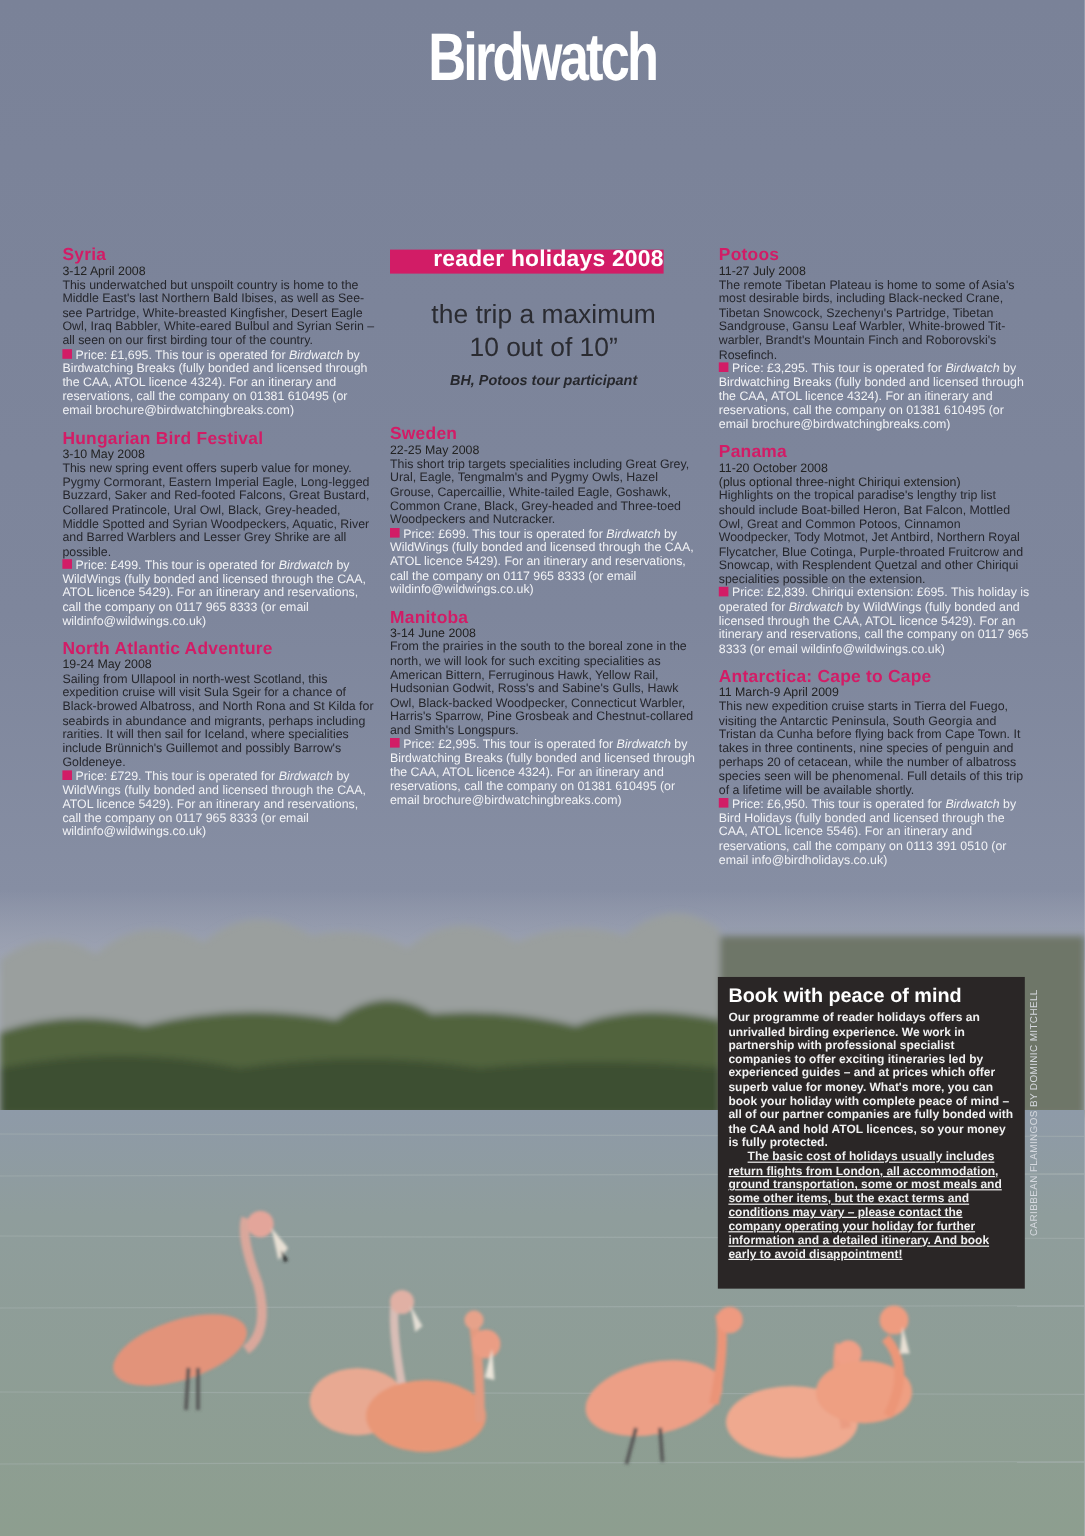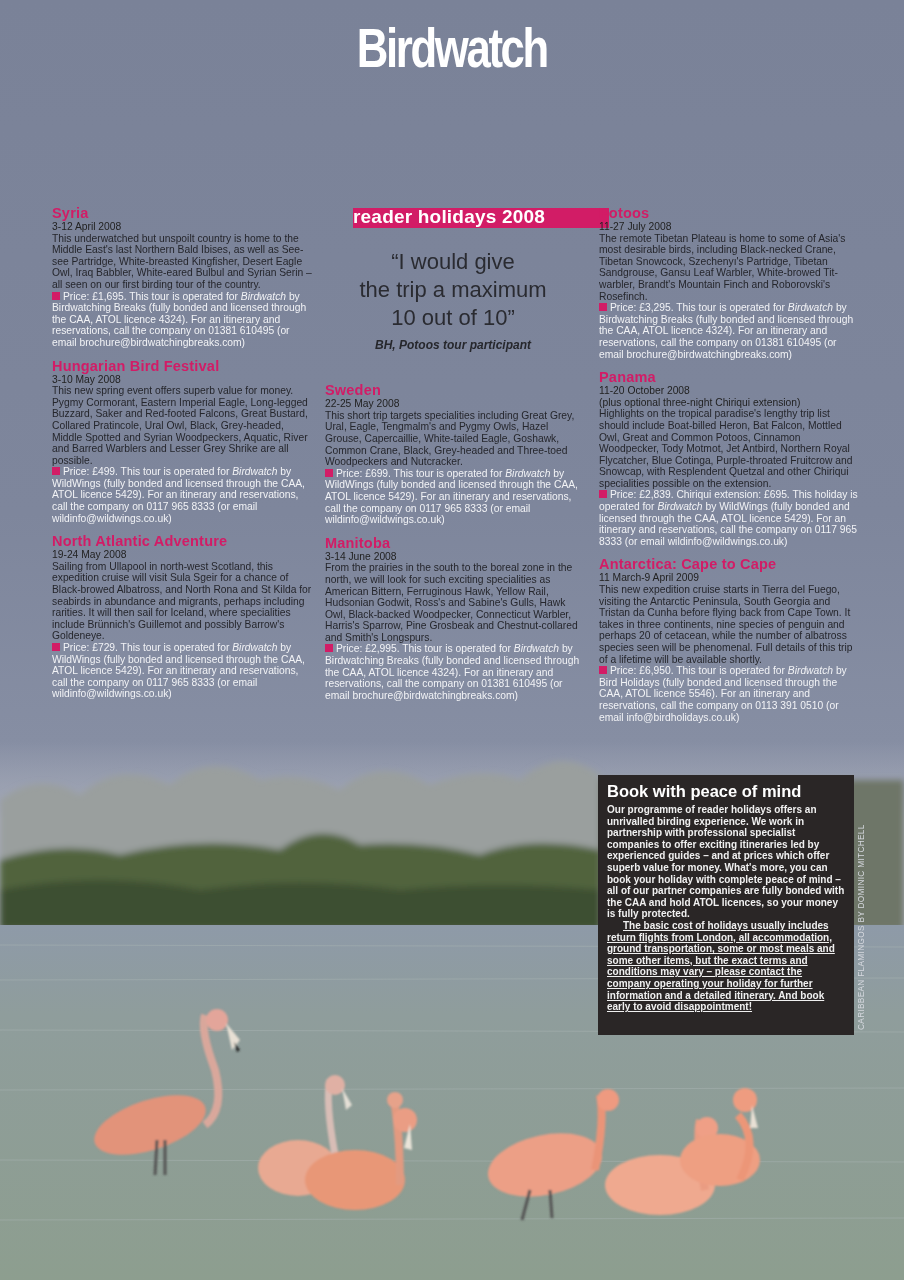--- a/index.html
+++ b/index.html
@@ -18,29 +18,29 @@
   .col.c2 { left:325px; top:206px; }
   .col.c3 { left:599px; }
   .entry { margin-bottom:10px; }
   .entry h2 { color:#d21c66; font-size:14.5px; line-height:15px; font-weight:bold; letter-spacing:0.2px; }
   .entry .date { font-weight:normal; color:#222; font-size:10.3px; }
   .entry .desc { color:#25262c; }
   .entry .price { color:#f2f3f6; }
   .bullet { display:inline-block; width:8px; height:8px; background:#d21c66; margin-right:3px; vertical-align:0px; }
   .entry .price i { font-style:italic; }
 
-  .badge { display:block; width:256px; background:#d21c66; color:#fff; font-weight:bold; font-size:19px; text-align:left; padding:3px 0 5px; margin-top:2px; letter-spacing:0.2px;margin-left:28px; }
+  .badge { display:block; width:228px; background:#d21c66; color:#fff; font-weight:bold; font-size:19px; text-align:right; padding:3px 0 5px; margin-top:2px; letter-spacing:0.2px; }
   .quote { text-align:center; color:#2a2b31; font-size:22px; line-height:28px; margin-top:20px; width:256px; }
   .quote-attr { text-align:center; font-weight:bold; font-style:italic; font-size:12px; color:#26272c; width:256px; margin-top:8px; }
   .c2 .spacer { height:32px; }
 
   .photo { position:absolute; left:0; top:740px; width:904px; height:540px; overflow:hidden; }
   .photo svg { display:block; }
 
-  .peace { position:absolute; left:598px; top:775px; width:256px; height:260px; background:#2a2626; color:#fff; padding:7px 9px; }
+  .peace { position:absolute; left:598px; top:814px; width:256px; height:260px; background:#2a2626; color:#fff; padding:7px 9px; }
   .peace h3 { font-size:16.5px; font-weight:bold; line-height:19px; margin-bottom:3px; }
   .peace p { font-size:10px; line-height:11.6px; font-weight:bold; color:#f0f0f0; }
   .peace p.indent { text-indent:16px;text-decoration:underline; }
 
   .credit { position:absolute; left:856px; top:1030px; transform-origin:0 0; transform:rotate(-90deg); font-size:8.3px; color:#d6d9df; letter-spacing:0.3px; white-space:nowrap; }
 </style>
 </head>
 <body>
 
 <div class="photo">
@@ -141,21 +141,20 @@
     <h2>North Atlantic Adventure</h2>
     <div class="date">19-24 May 2008</div>
     <div class="desc">Sailing from Ullapool in north-west Scotland, this expedition cruise will visit Sula Sgeir for a chance of Black-browed Albatross, and North Rona and St Kilda for seabirds in abundance and migrants, perhaps including rarities. It will then sail for Iceland, where specialities include Brünnich's Guillemot and possibly Barrow's Goldeneye.</div>
     <div class="price"><span class="bullet"></span><span>Price: £729. This tour is operated for </span><i>Birdwatch</i><span> by WildWings (fully bonded and licensed through the CAA, ATOL licence 5429). For an itinerary and reservations, call the company on 0117 965 8333 (or email wildinfo@wildwings.co.uk)</span></div>
   </div>
 </div>
 
 <div class="col c2">
   <div class="badge">reader holidays 2008</div>
   <div class="quote">
-    <div>“I would give</div>
     <div>the trip a maximum</div>
     <div>10 out of 10”</div>
   </div>
   <div class="quote-attr">BH, Potoos tour participant</div>
   <div class="spacer"></div>
   <div class="entry">
     <h2>Sweden</h2>
     <div class="date">22-25 May 2008</div>
     <div class="desc">This short trip targets specialities including Great Grey, Ural, Eagle, Tengmalm's and Pygmy Owls, Hazel Grouse, Capercaillie, White-tailed Eagle, Goshawk, Common Crane, Black, Grey-headed and Three-toed Woodpeckers and Nutcracker.</div>
     <div class="price"><span class="bullet"></span><span>Price: £699. This tour is operated for </span><i>Birdwatch</i><span> by WildWings (fully bonded and licensed through the CAA, ATOL licence 5429). For an itinerary and reservations, call the company on 0117 965 8333 (or email wildinfo@wildwings.co.uk)</span></div>

